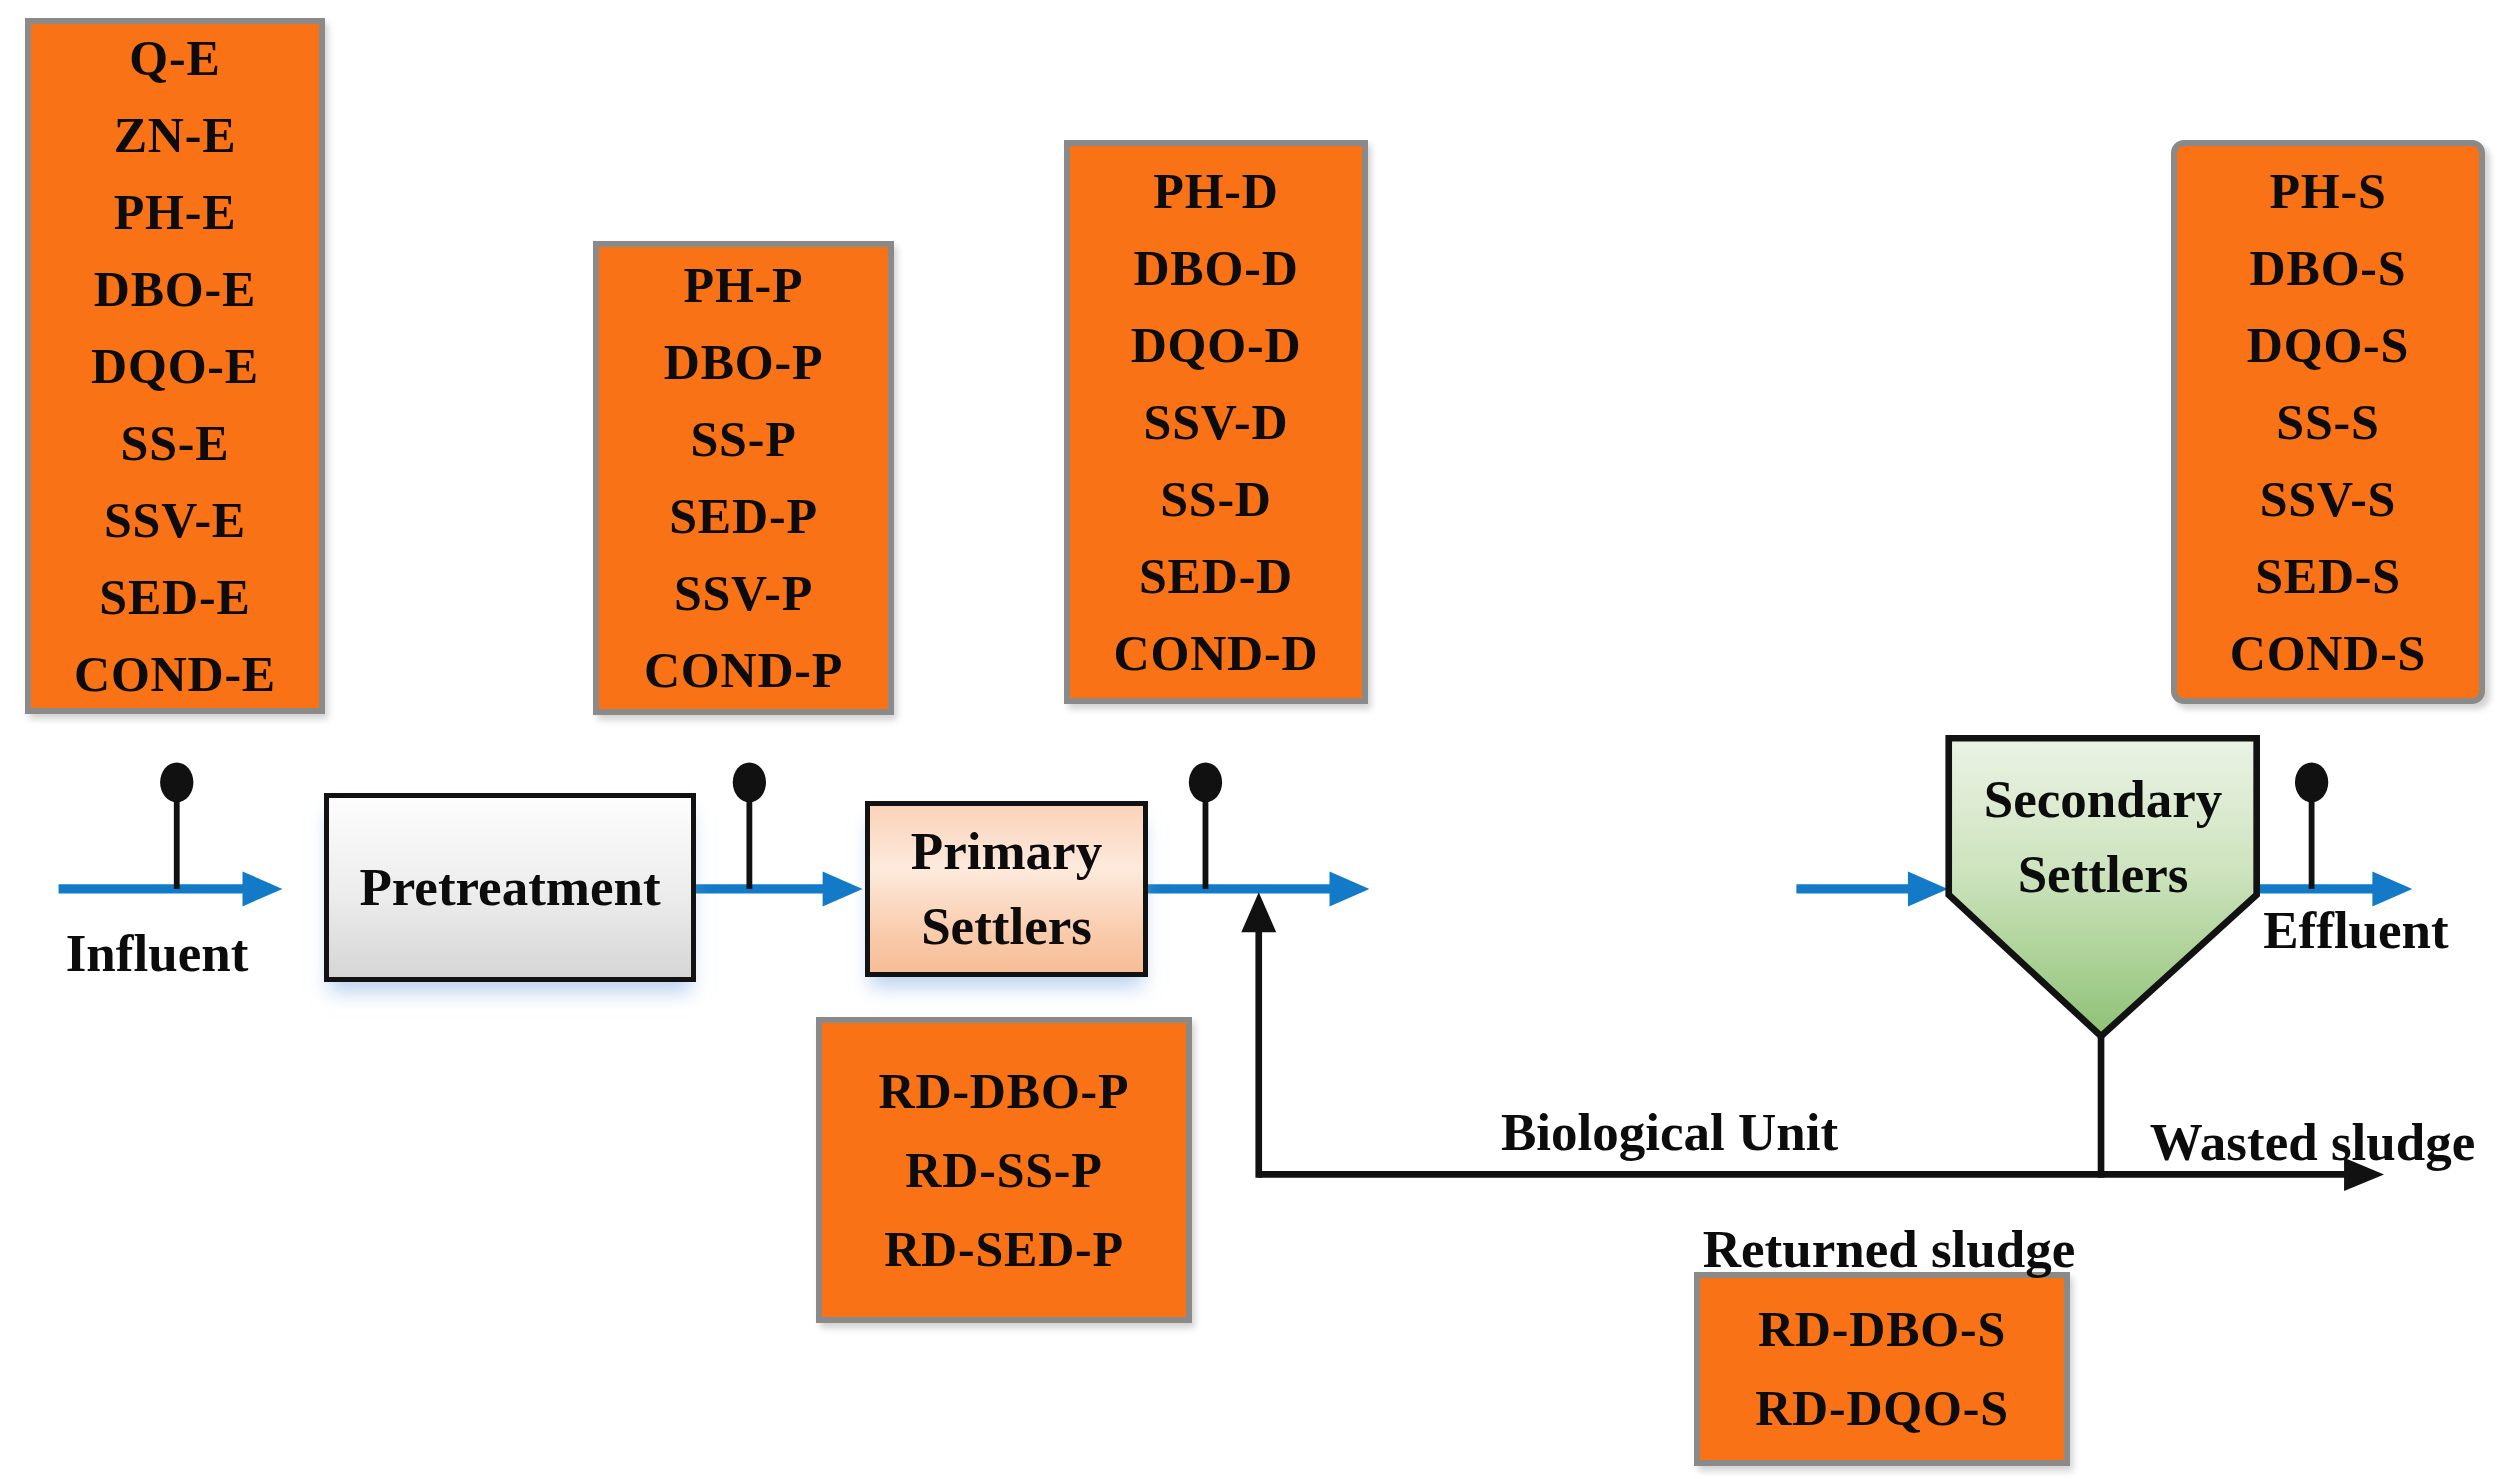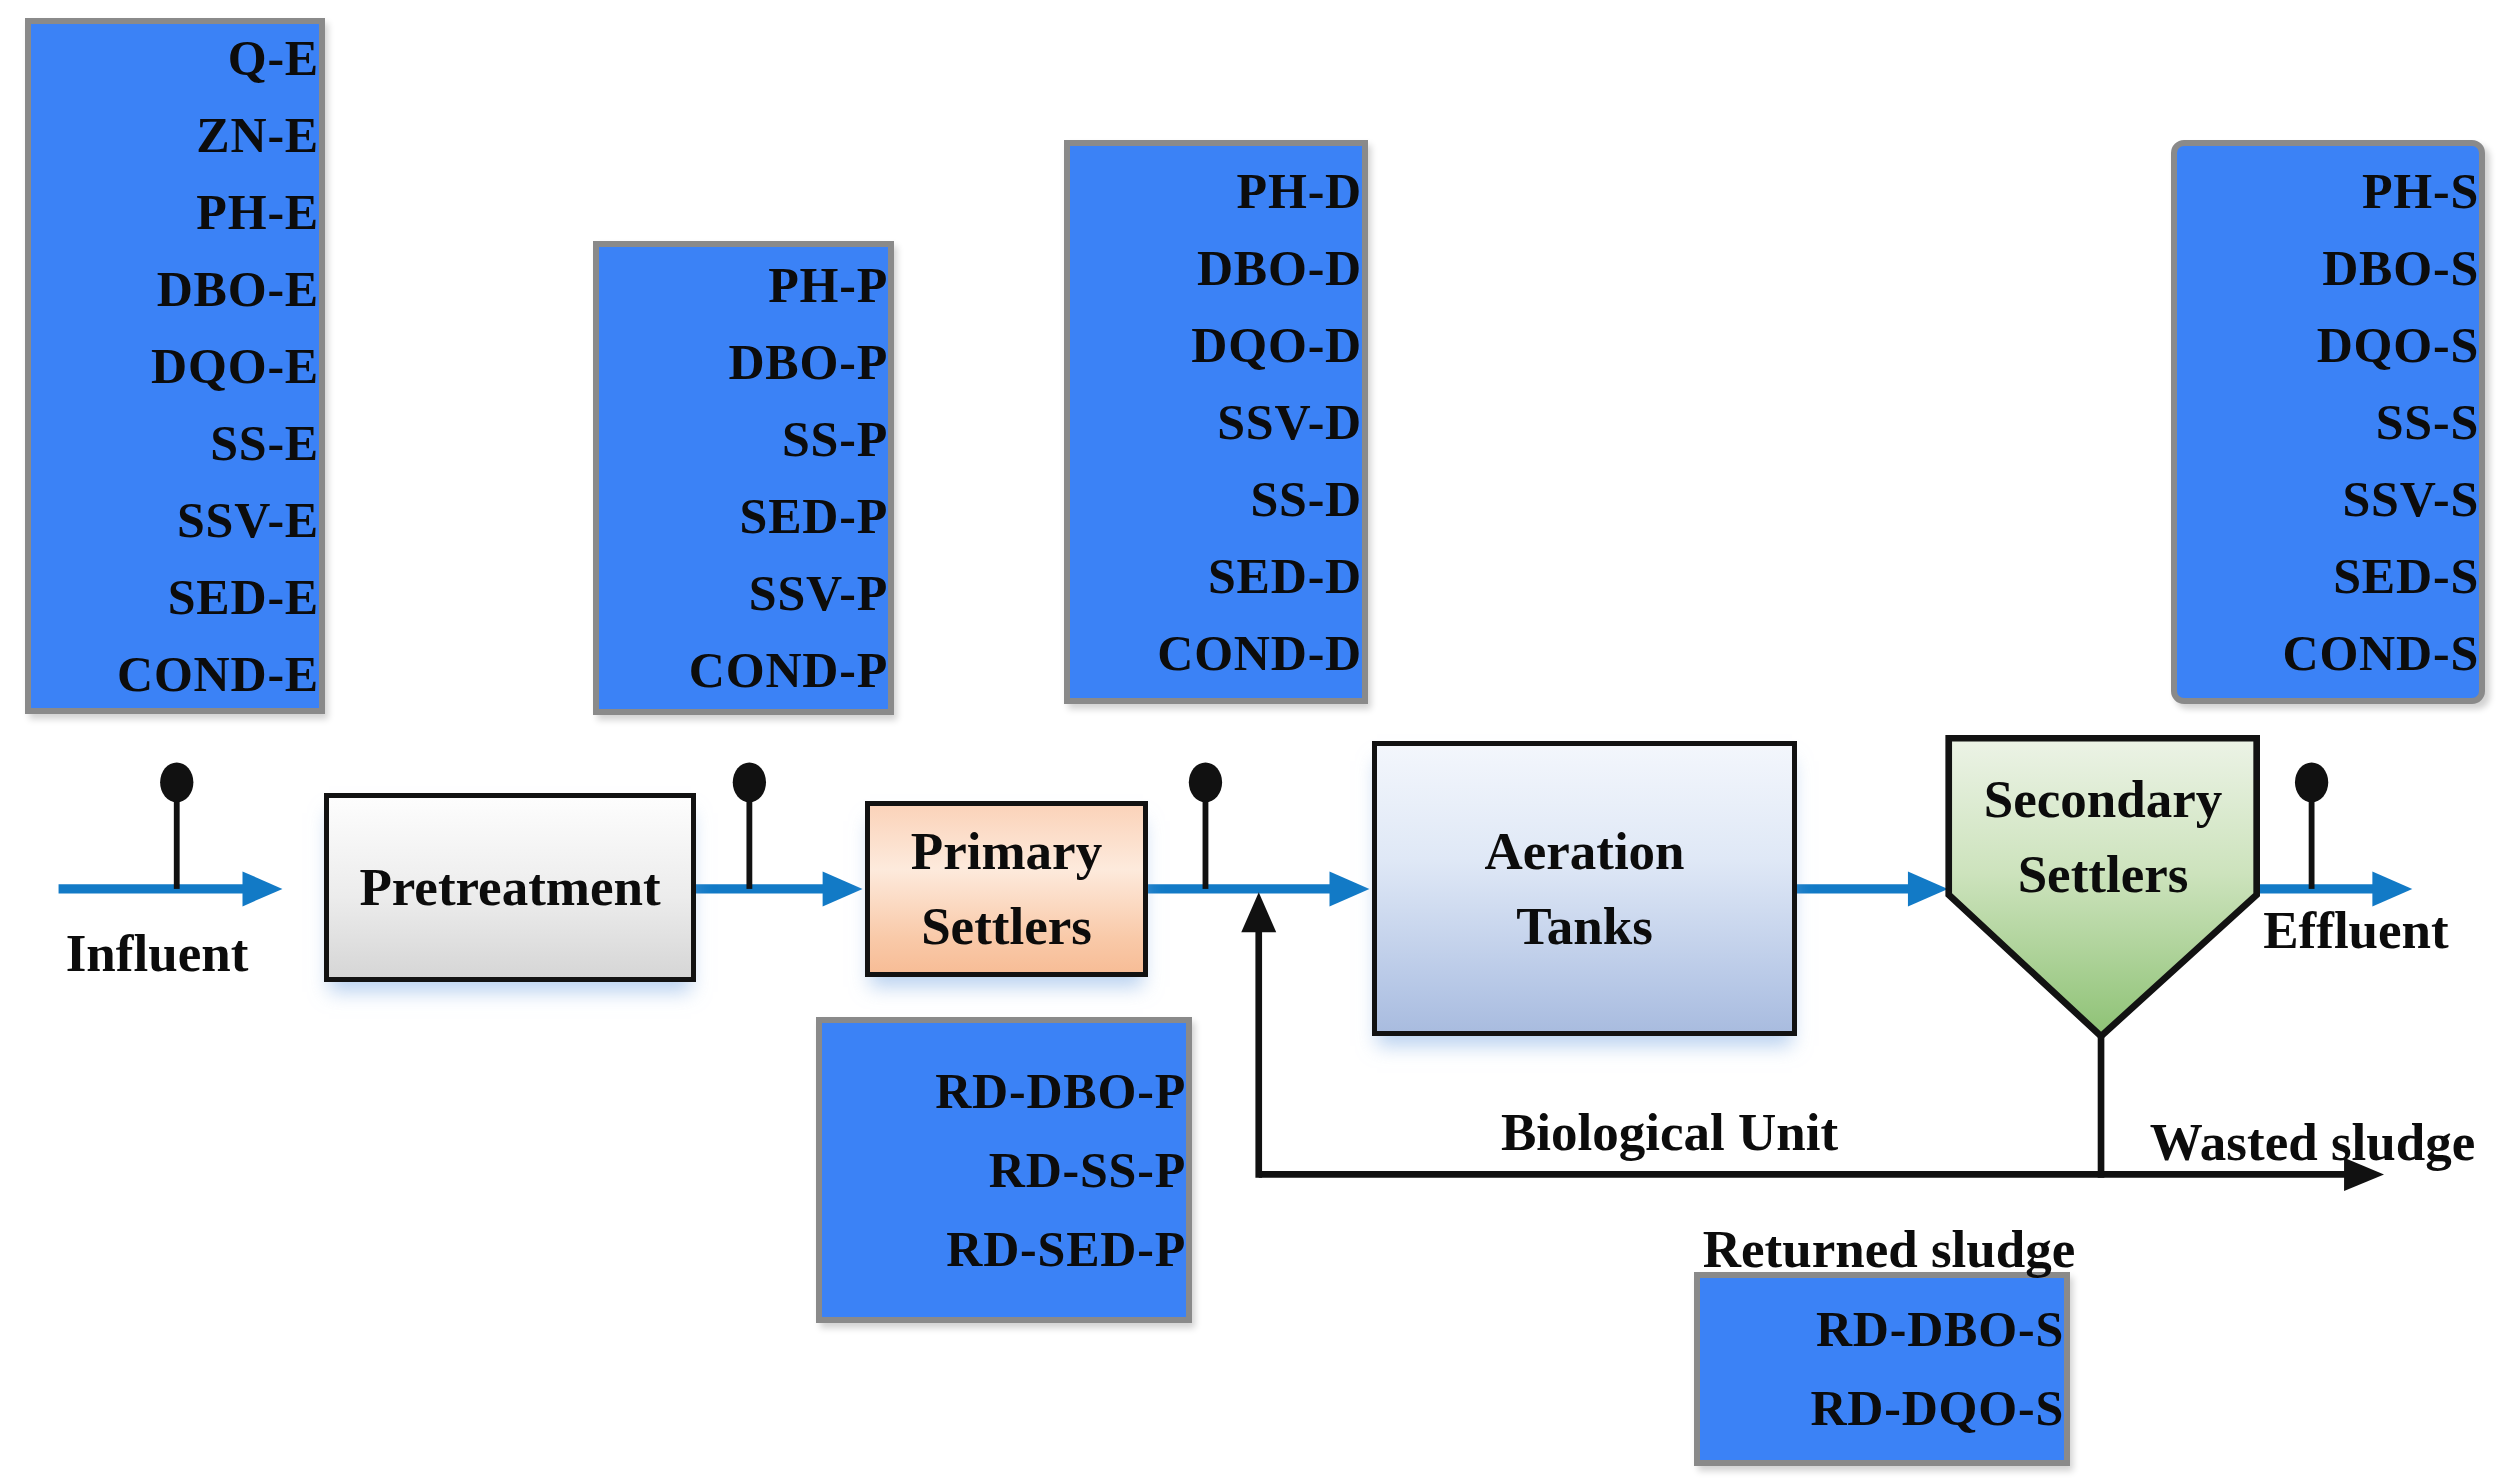--- a/index.html
+++ b/index.html
@@ -4,24 +4,24 @@
 <style>
   html,body{margin:0;padding:0;background:#ffffff;}
   .canvas{
     position:relative;width:2500px;height:1479px;background:#ffffff;
     font-family:"Liberation Serif", serif;color:#0c0c0c;overflow:hidden;
   }
   .layer{position:absolute;left:0;top:0;width:2500px;height:1479px;}
 
   
   .mbox{
-    position:absolute;background:#3b82f6;
+    position:absolute;background:#f97316;
     border:6.7px solid var(--label-box-border-gray,#8a8a8a);
     box-shadow:4.2px 5px 6.7px rgba(0,0,0,0.18);
-    display:flex;flex-direction:column;justify-content:center;align-items:flex-end;
+    display:flex;flex-direction:column;justify-content:center;align-items:center;
     box-sizing:border-box;
   }
   .pline{
     font-weight:bold;font-size:50px;line-height:77px;white-space:nowrap;
     letter-spacing:0.8px;
   }
   .rd .pline{line-height:79px;}
 
   
   .unit{
@@ -185,24 +185,20 @@
 
   <div class="unit unit-pretreatment" style="left:283px;top:793px;width:372px;height:189px;">
     <div class="uline">Pretreatment</div>
   </div>
 
   <div class="unit unit-primary" style="left:865px;top:801px;width:283px;height:176px;">
     <div class="uline">Primary</div>
     <div class="uline">Settlers</div>
   </div>
 
-  <div class="unit unit-aeration" style="left:1372px;top:741px;width:425px;height:295px;">
-    <div class="uline">Aeration</div>
-    <div class="uline">Tanks</div>
-  </div>
 
   <div class="pent-label">
     <div class="uline">Secondary</div>
     <div class="uline">Settlers</div>
   </div>
 
   <div class="flabel" style="left:57px;top:926px;width:200px;text-align:center;">Influent</div>
   <div class="flabel" style="left:2252px;top:903px;width:208px;text-align:center;">Effluent</div>
   <div class="flabel" style="left:1472px;top:1105px;width:395px;text-align:center;">Biological Unit</div>
   <div class="flabel" style="left:1683px;top:1222px;width:412px;text-align:center;">Returned sludge</div>

